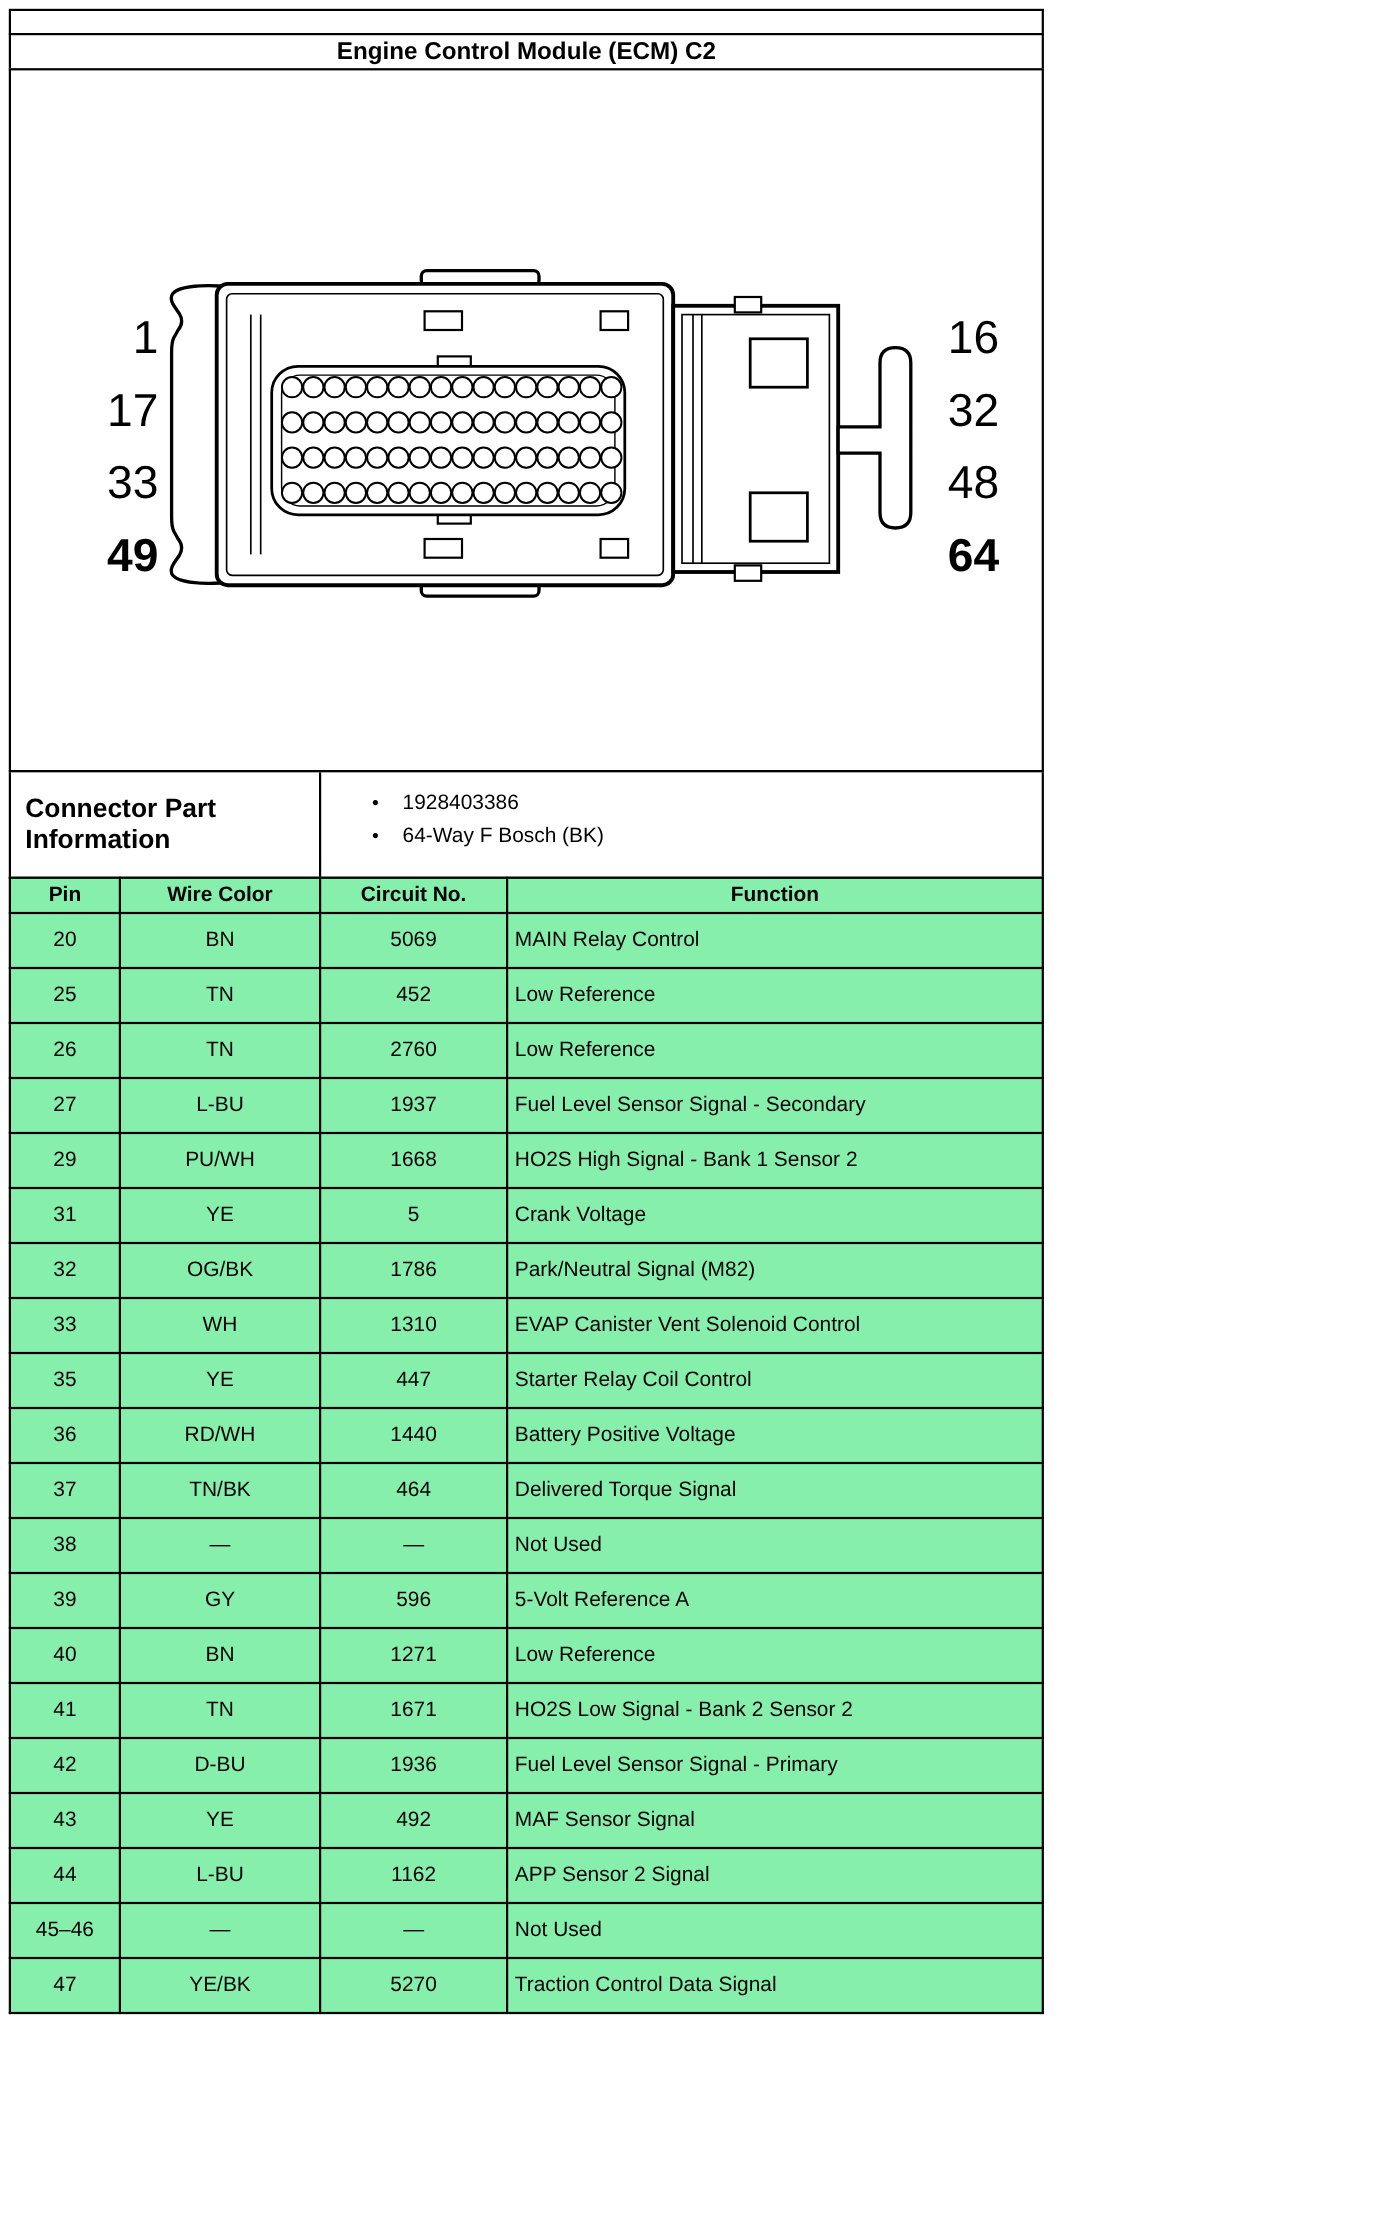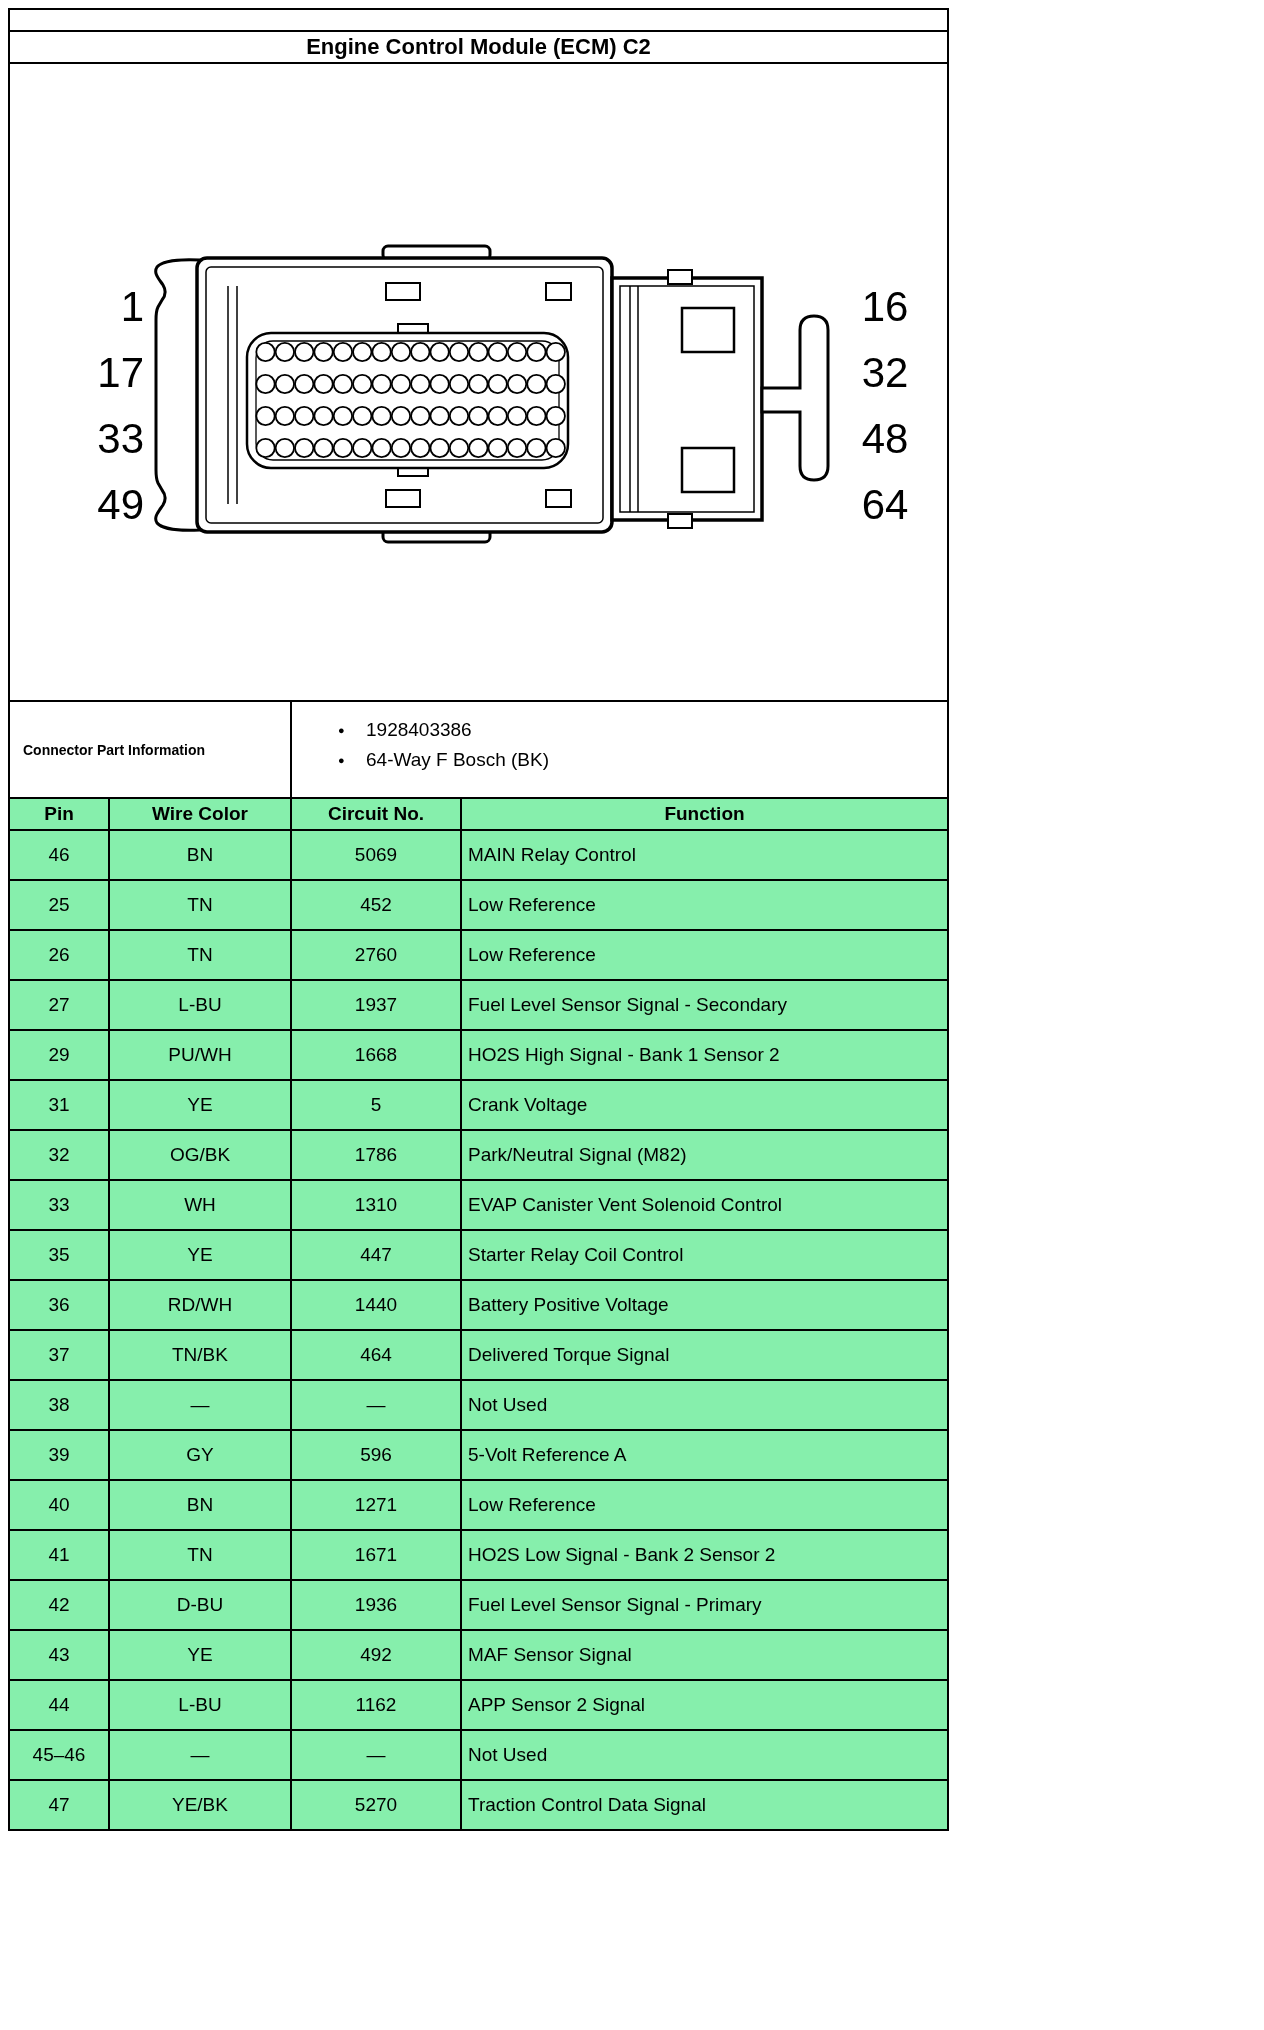--- a/index.html
+++ b/index.html
@@ -22,27 +22,27 @@
   }
 
   .diagram { height: 640px; position: relative; }
   .diagram svg { position: absolute; left: 0; top: 0; }
   .pin-label {
     position: absolute; width: 90px;
     font-size: 42px; line-height: 44px; color: #000;
   }
   .pl-left  { text-align: right; left: 44px; }
   .pl-right { text-align: center;  left: 830px; }
-  .pl-0 { top: 221px; } .pl-1 { top: 287px; } .pl-2 { top: 353px; } .pl-3 { top: 419px; }
+  .pl-0 { top: 221px; } .pl-1 { top: 287px; } .pl-2 { top: 353px; } .pl-3 { top: 419px; font-weight: bold; }
 
   .info-row { height: 99px; display: flex; }
   .info-label {
     width: 282px; border-right: 2px solid #000;
     display: flex; align-items: center;
-    padding-left: 13px; font-weight: bold; font-size: 14px;
+    padding-left: 13px; font-weight: bold; font-size: 24px;
   }
   .info-items { flex: 1; padding: 13px 0 0 46px; }
   .bullet-row { height: 30px; display: flex; align-items: center; font-size: 19px; }
   .bullet { font-size: 11px; width: 28px; display: inline-block; }
 
   table.pin-table {
     border-collapse: collapse; width: 941px; table-layout: fixed;
     margin-top: -2px; font-size: 19px; background: #86efac;
   }
   .pin-table th, .pin-table td { border: 2px solid #000; padding: 0 2px; overflow: hidden; white-space: nowrap; }
@@ -198,21 +198,21 @@
     <thead>
       <tr>
         <th>Pin</th>
         <th>Wire Color</th>
         <th>Circuit No.</th>
         <th>Function</th>
       </tr>
     </thead>
     <tbody>
         <tr>
-          <td>46</td>
+          <td>20</td>
           <td>BN</td>
           <td>5069</td>
           <td class="fn">MAIN Relay Control</td>
         </tr>
         <tr>
           <td>25</td>
           <td>TN</td>
           <td>452</td>
           <td class="fn">Low Reference</td>
         </tr>

